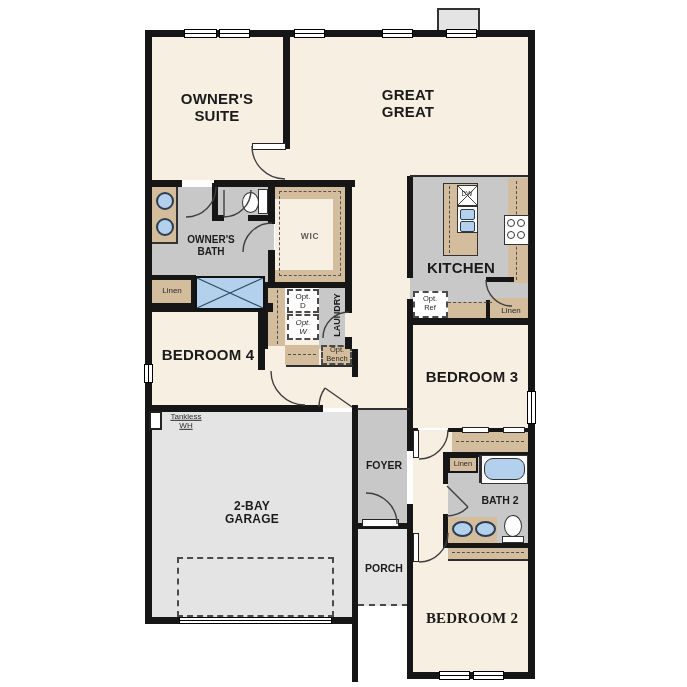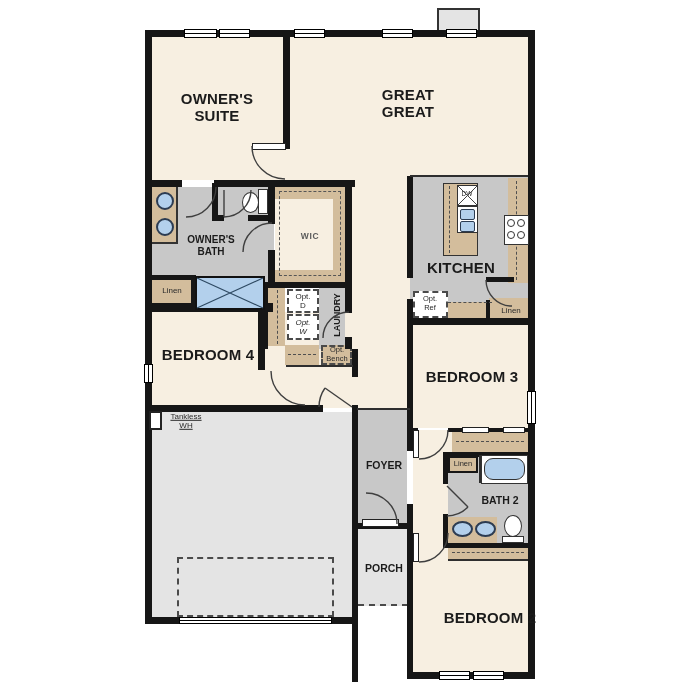--- a/index.html
+++ b/index.html
@@ -171,24 +171,25 @@
   <div class="abs" style="left:149px;top:411px;width:13px;height:19px;background:#fff;border:2px solid #222;"></div>
 
   <div class="abs lbl" style="left:217px;top:108px;width:90px;">OWNER'S SUITE</div>
   <div class="abs lbl" style="left:408px;top:104px;width:70px;">GREAT GREAT</div>
   <div class="abs lbl2" style="left:211px;top:245px;width:62px;">OWNER'S BATH</div>
   <div class="abs wic" style="left:310px;top:236px;width:40px;">WIC</div>
   <div class="abs lbl" style="left:461px;top:268px;width:100px;">KITCHEN</div>
   <div class="abs rot" style="left:337px;top:315px;">LAUNDRY</div>
   <div class="abs lbl" style="left:208px;top:355px;width:120px;">BEDROOM 4</div>
   <div class="abs lbl" style="left:472px;top:377px;width:120px;">BEDROOM 3</div>
-  <div class="abs lbl" style="left:490px;top:618px;width:120px;">BEDROOM 2</div>
+  <div class="abs lbl" style="left:472px;top:618px;width:120px;font-family:Liberation Serif, serif;">BEDROOM 2</div>
   <div class="abs lbl2" style="left:500px;top:500px;width:60px;font-size:10.5px;">BATH 2</div>
   <div class="abs lbl2" style="left:384px;top:465px;width:60px;font-size:10.5px;">FOYER</div>
   <div class="abs lbl2" style="left:384px;top:568px;width:60px;font-size:10.5px;">PORCH</div>
+  <div class="abs lbl" style="left:252px;top:513px;width:85px;font-size:12px;">2-BAY GARAGE</div>
   <div class="abs sm" style="left:172px;top:291px;width:34px;">Linen</div>
   <div class="abs sm" style="left:463px;top:464px;width:30px;font-size:7.5px;">Linen</div>
   <div class="abs sm" style="left:186px;top:421px;width:44px;text-decoration:underline;">Tankless WH</div>
   <div class="abs sm" style="left:303px;top:301px;width:18px;">Opt. D</div>
   <div class="abs sm" style="left:303px;top:327px;width:18px;font-style:italic;">Opt. W</div>
   <div class="abs sm" style="left:337px;top:355px;width:30px;font-size:7.5px;">Opt. Bench</div>
   <div class="abs sm" style="left:430px;top:304px;width:20px;font-size:7.5px;">Opt. Ref</div>
   <div class="abs sm" style="left:511px;top:311px;width:34px;">Linen</div>
   <div class="abs sm" style="left:467px;top:194px;width:16px;font-size:6.5px;background:#fff;">DW</div>
 

